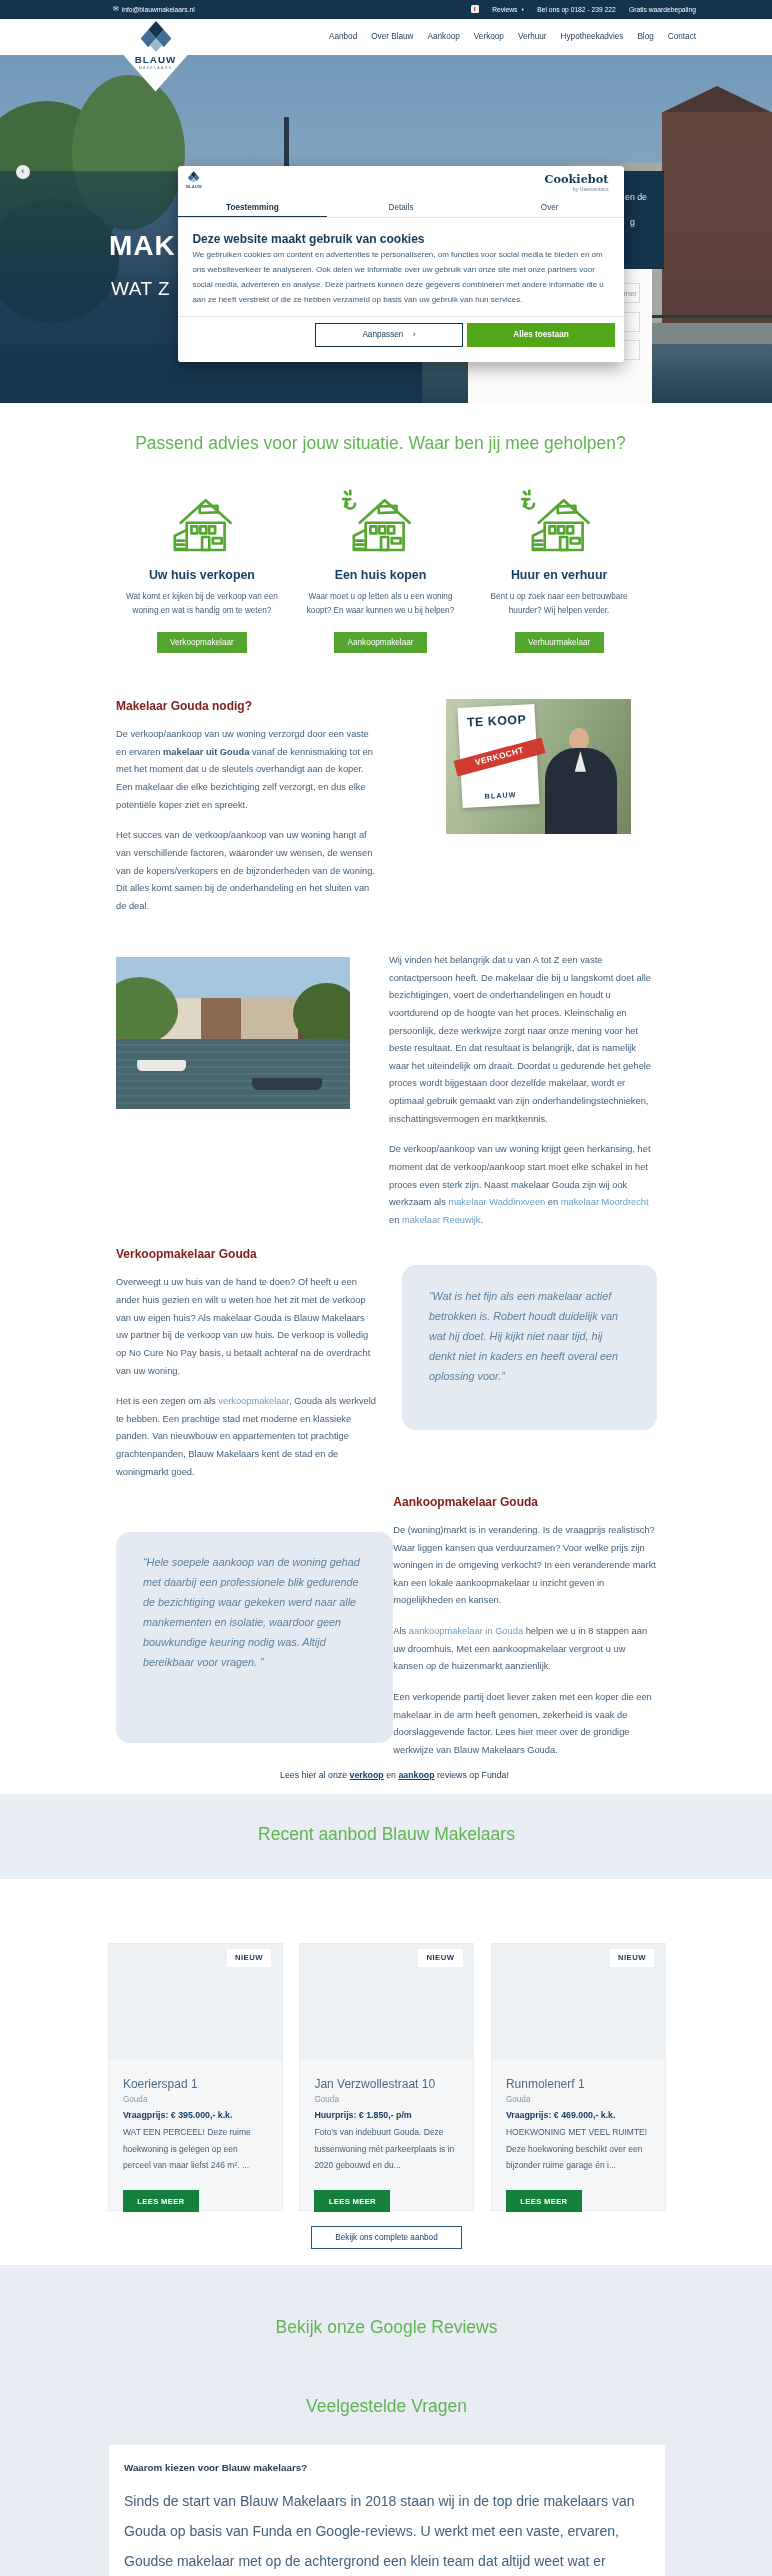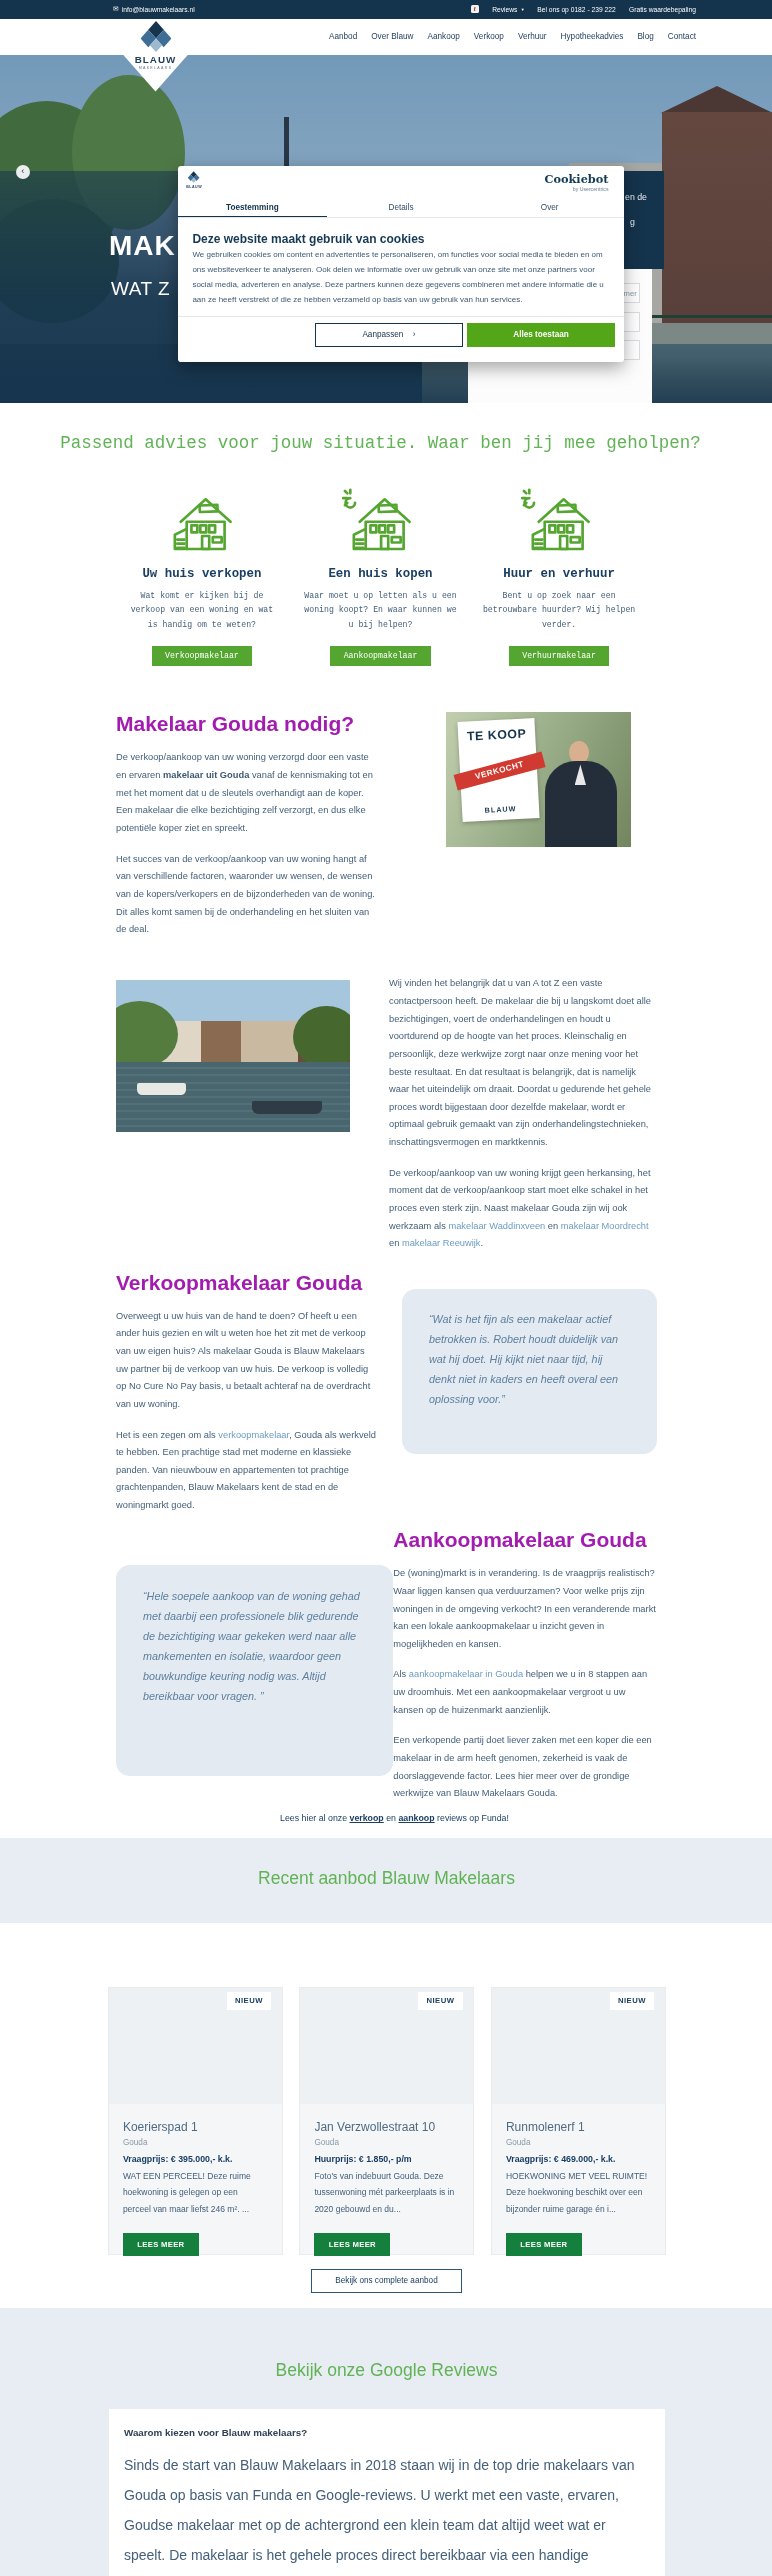--- a/index.html
+++ b/index.html
@@ -119,34 +119,34 @@
     background:#fff; border:1px solid #14334c; color:#14334c; font-size:8.2px;
     cursor:pointer; font-family:inherit;
   }
   .ck-btn-allow {
     position:absolute; left:289px; top:157px; width:148px; height:24px;
     background:#52a617; border:none; color:#fff; font-size:8.2px; font-weight:bold;
     cursor:pointer; font-family:inherit;
   }
 
   
-  .advice { padding:30px 12px 31px 0; background:#fff;font-family:Liberation Mono, monospace; }
+  .advice { padding:30px 12px 31px 0; background:#fff; }
   .green-heading { text-align:center; font-size:17.5px; font-weight:300; color:#61b356; }
   .advice-cols { display:flex; justify-content:center; gap:21.6px; margin-top:34px; }
   .advice-col { width:157px; text-align:center; }
   .advice-title { font-size:12.4px; font-weight:bold; color:#1b3f63; margin-top:12.4px; }
   .advice-text { font-size:8.2px; color:#44607a; line-height:1.75; margin-top:8.2px; padding:0 2.1px; }
   .green-btn {
     display:inline-block; margin-top:13.4px; background:#55a630; color:#fff;
     font-size:8.2px; padding:5.7px 13.4px; border:none; cursor:pointer; font-family:inherit;
   }
 
   
   .content { width:541px; margin:0 auto; }
-  .section-h2 { font-size:21px; font-weight:bold; color:#a21caf; }
+  .section-h2 { font-size:12px; font-weight:bold; color:#7f1d1d; }
   .p { font-size:9.3px; line-height:1.9; color:#44607a; margin-top:13px; }
   .p b { color:#44607a; }
   .link { color:#6d9cc0; cursor:pointer; }
   .row { display:flex; align-items:flex-start; }
   .makelaar { padding-top:15.5px; }
   .col-text-l { width:260px; }
   .photo1 { margin-left:auto; margin-right:26px; width:185px; height:135px; position:relative;
     background:linear-gradient(115deg,#c2cfae,#93a883 55%,#72855f); overflow:hidden; }
   .sign { position:absolute; left:14.4px; top:7.2px; width:77px; height:100px; background:#fff;
     transform:rotate(-3deg); box-shadow:0 1.5px 4.1px rgba(0,0,0,0.25); text-align:center; }
@@ -502,20 +502,21 @@
     </div>
   </div>
 </div>
 
 <div class="all-btn-wrap">
   <button class="all-btn">Bekijk ons complete aanbod</button>
 </div>
 
 <div class="bottom">
   <div class="green-heading">Bekijk onze Google Reviews</div>
+  <div class="green-heading faq-heading">Veelgestelde Vragen</div>
 
   <div class="faq-card">
     <div class="faq-intro-title">Waarom kiezen voor Blauw makelaars?</div>
     <div class="faq-intro-text">Sinds de start van Blauw Makelaars in 2018 staan wij in de top drie makelaars van Gouda op basis van Funda en Google-reviews. U werkt met een vaste, ervaren, Goudse makelaar met op de achtergrond een klein team dat altijd weet wat er speelt. De makelaar is het gehele proces direct bereikbaar via een handige groepsapp zodat uw vragen en wensen snel beantwoord worden. Door als kantoor klein te blijven, hebben wij altijd ruim de tijd voor u en voor de geïnteresseerde in uw woning.</div>
   </div>
 
 </div>
 
 
 </body></html>

